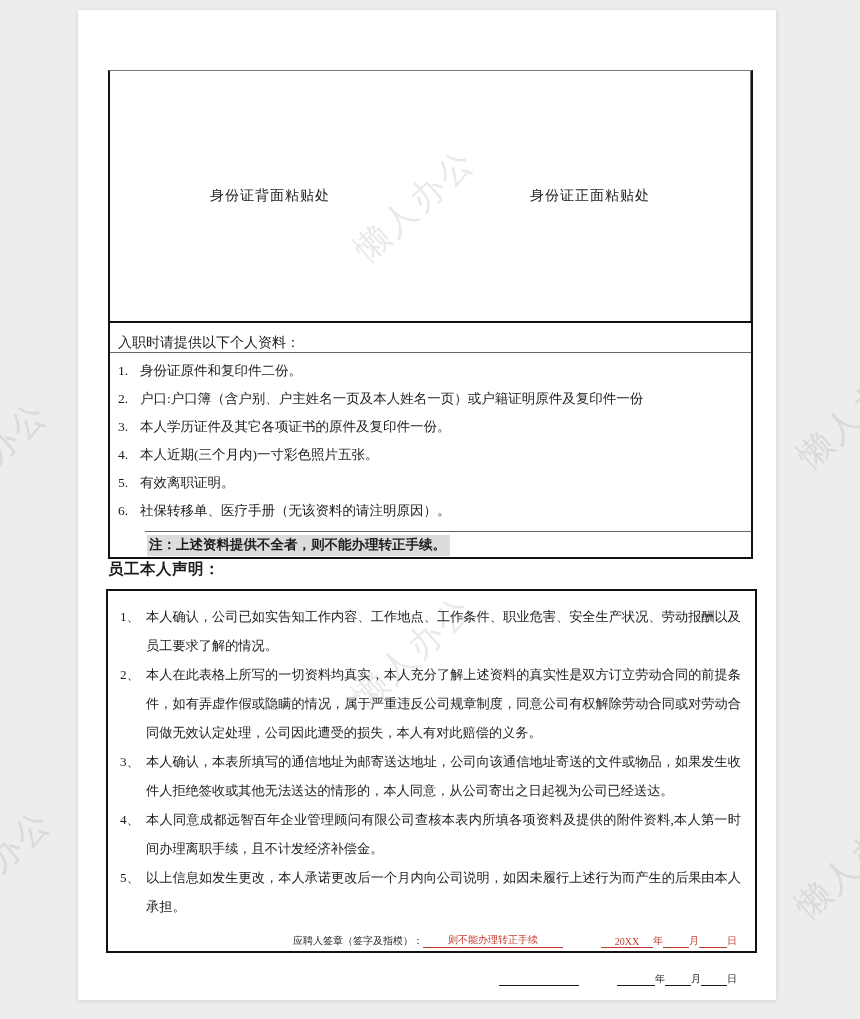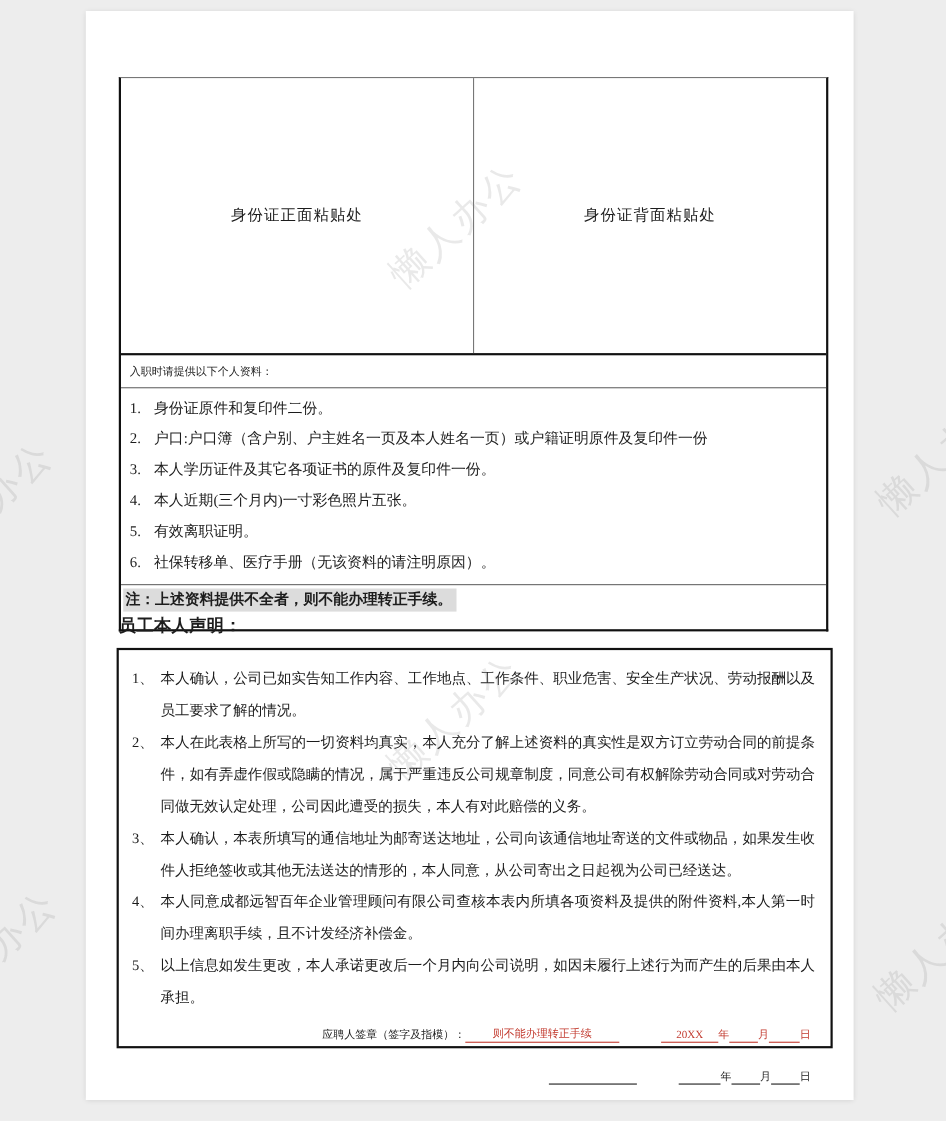--- a/index.html
+++ b/index.html
@@ -26,33 +26,34 @@
     border-bottom:2px solid #111;
     box-sizing:border-box;
   }
   .id-row{display:flex;height:250px;border-bottom:2px solid #111;}
   .id-cell{
     flex:1;display:flex;align-items:center;justify-content:center;
     font-size:14px;letter-spacing:1px;
   }
   .id-cell.front{border-right:1px solid #777;}
   .materials-header{
-    height:29px;display:flex;align-items:center;
-    padding-left:8px;font-size:10px;
+    height:29px;display:flex;align-items:flex-end;
+    padding-left:8px;font-size:14px;
     border-bottom:1px solid #666;
   }
   .materials-list{padding:4px 0 6px 0;}
   .materials-item{
     height:28px;display:flex;align-items:center;
     padding-left:8px;font-size:13.5px;
   }
   .materials-item .num{width:22px;flex:none;}
   .note-row{
     border-top:1px solid #666;
-    padding:3px 2px 16px 2px;
+    padding:3px 2px 1px 2px;
+    margin-left:35px;
   }
   .note-highlight{
     display:inline-block;
     background:#dcdcdc;
     font-weight:bold;
     font-size:13.5px;
     padding:1px 4px 2px 2px;
   }
   
   .decl-heading{
@@ -96,25 +97,25 @@
   }
 </style>
 </head>
 <body>
 
 <div class="stage">
   <div class="sheet">
 
     <div class="id-table">
       <div class="id-row">
+        <div class="id-cell">
+          <span>身份证背面粘贴处</span>
+        </div>
         <div class="id-cell front">
           <span>身份证正面粘贴处</span>
-        </div>
-        <div class="id-cell">
-          <span>身份证背面粘贴处</span>
         </div>
       </div>
       <div class="materials-header">
         <span>入职时请提供以下个人资料：</span>
       </div>
       <div class="materials-list">
         <div class="materials-item">
           <span class="num">1.</span>
           <span>身份证原件和复印件二份。</span>
         </div>

